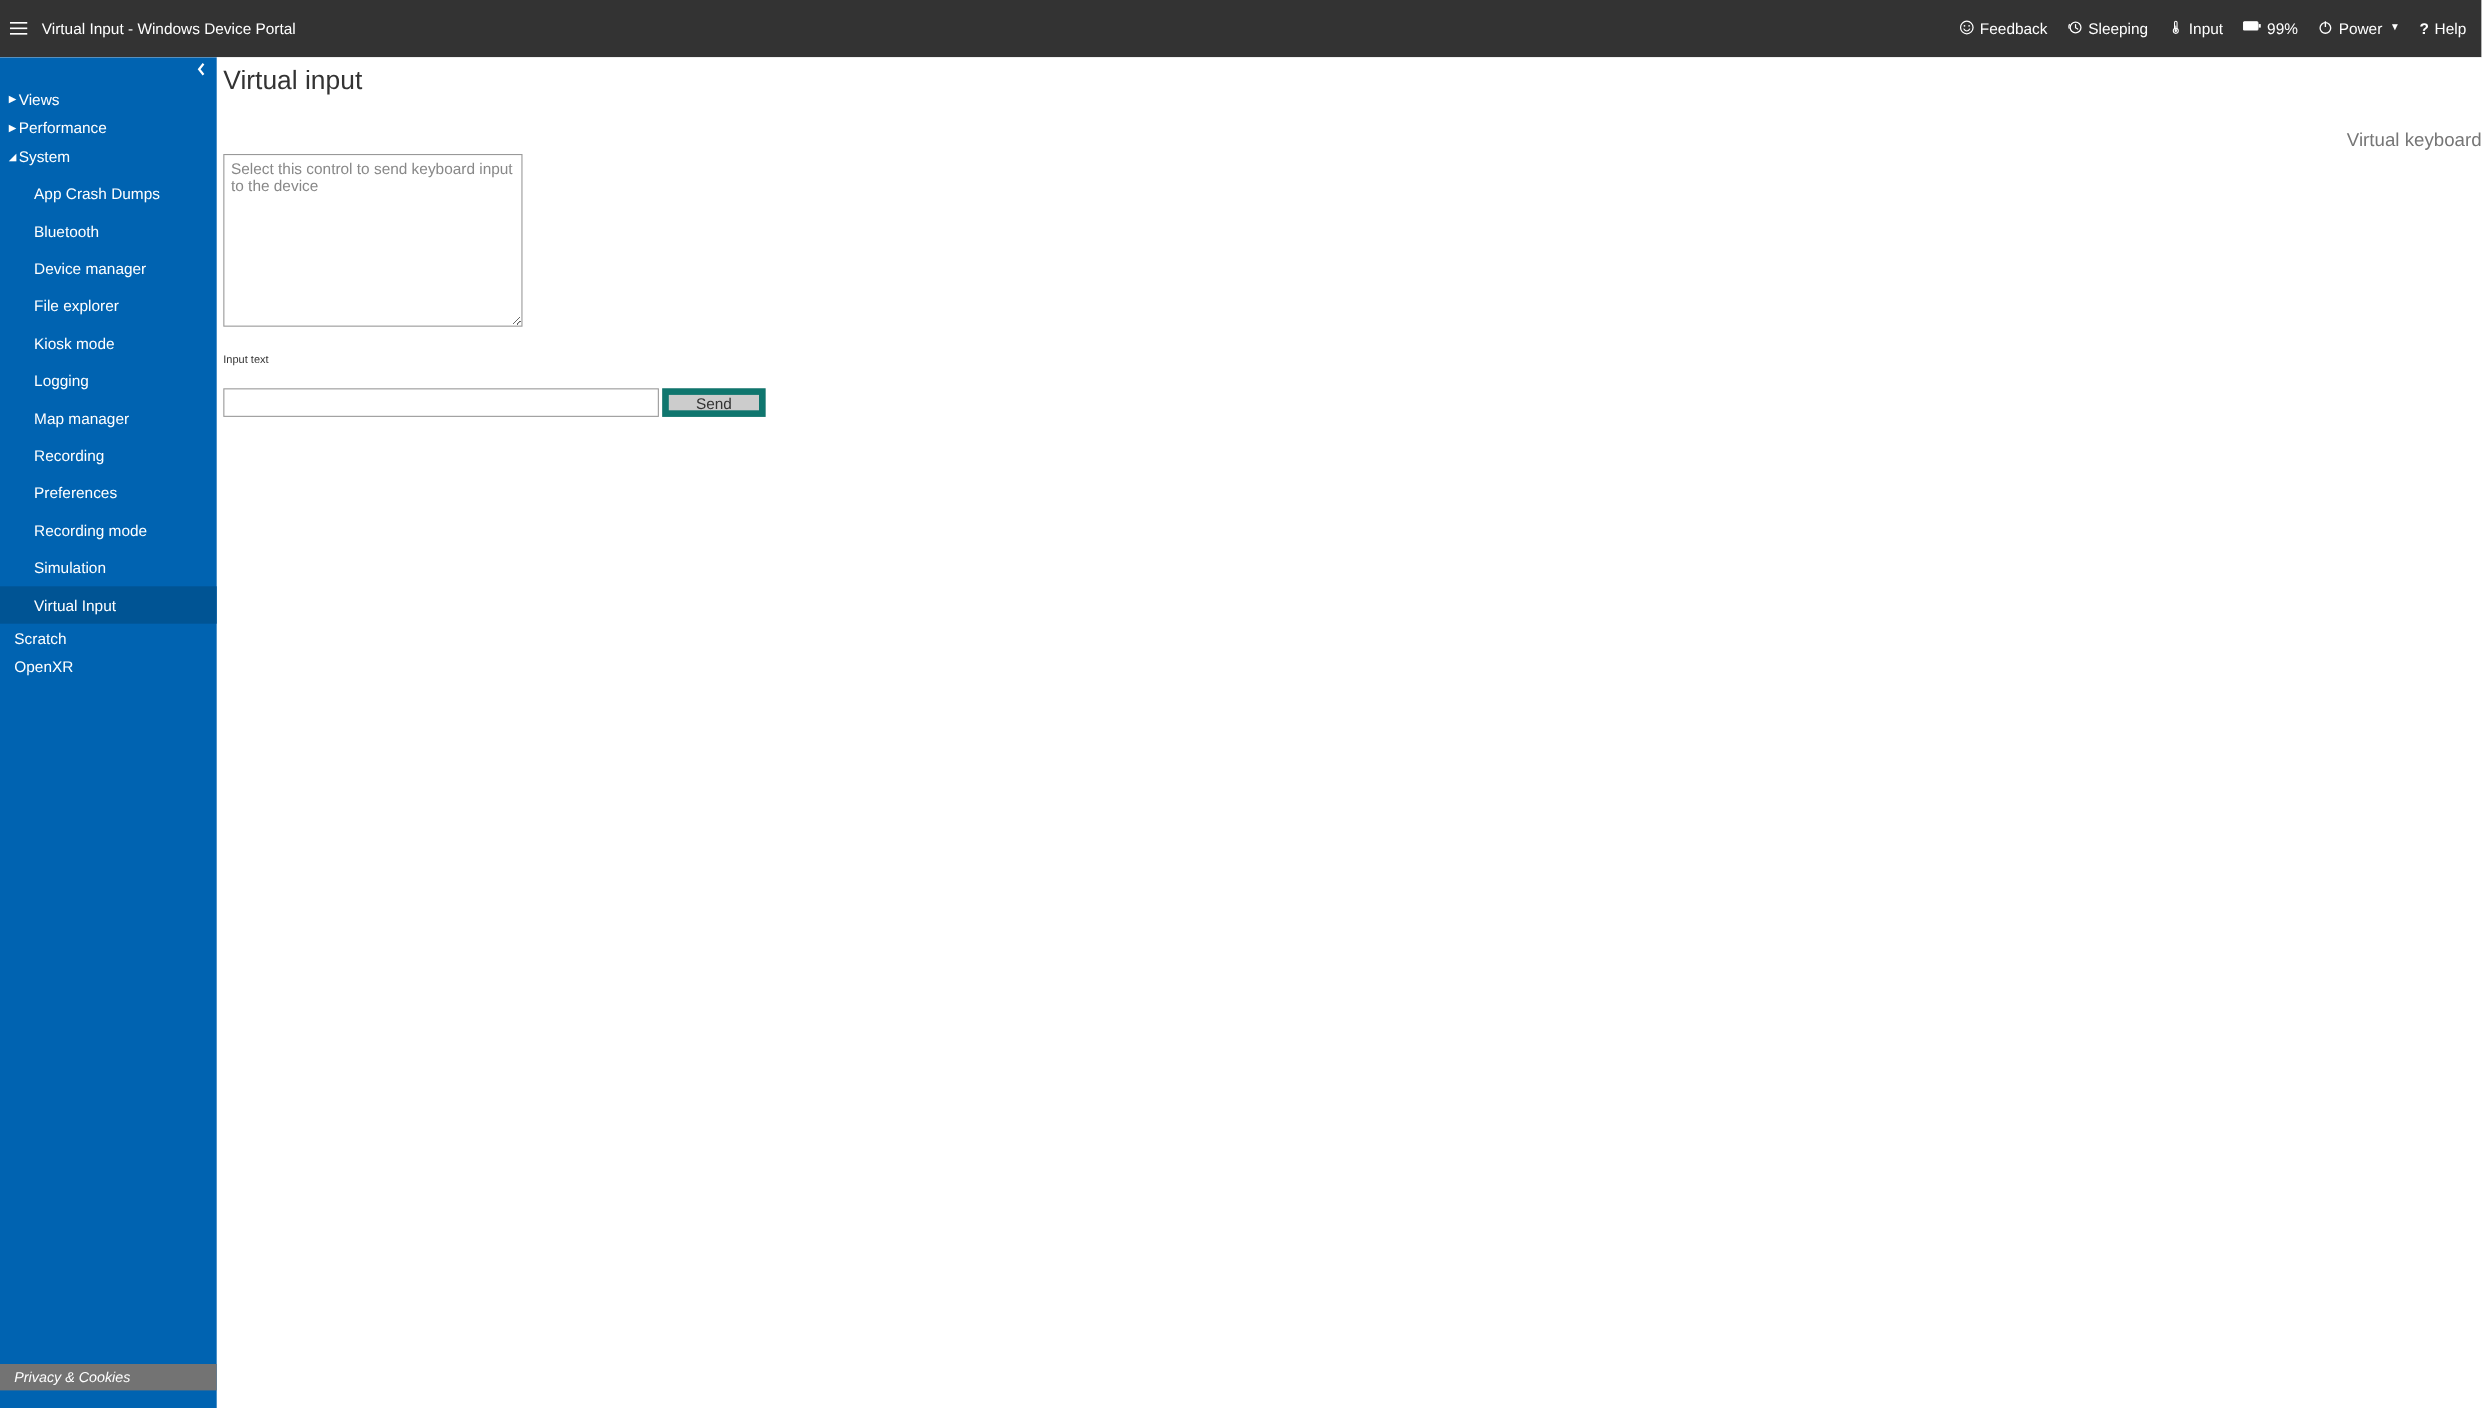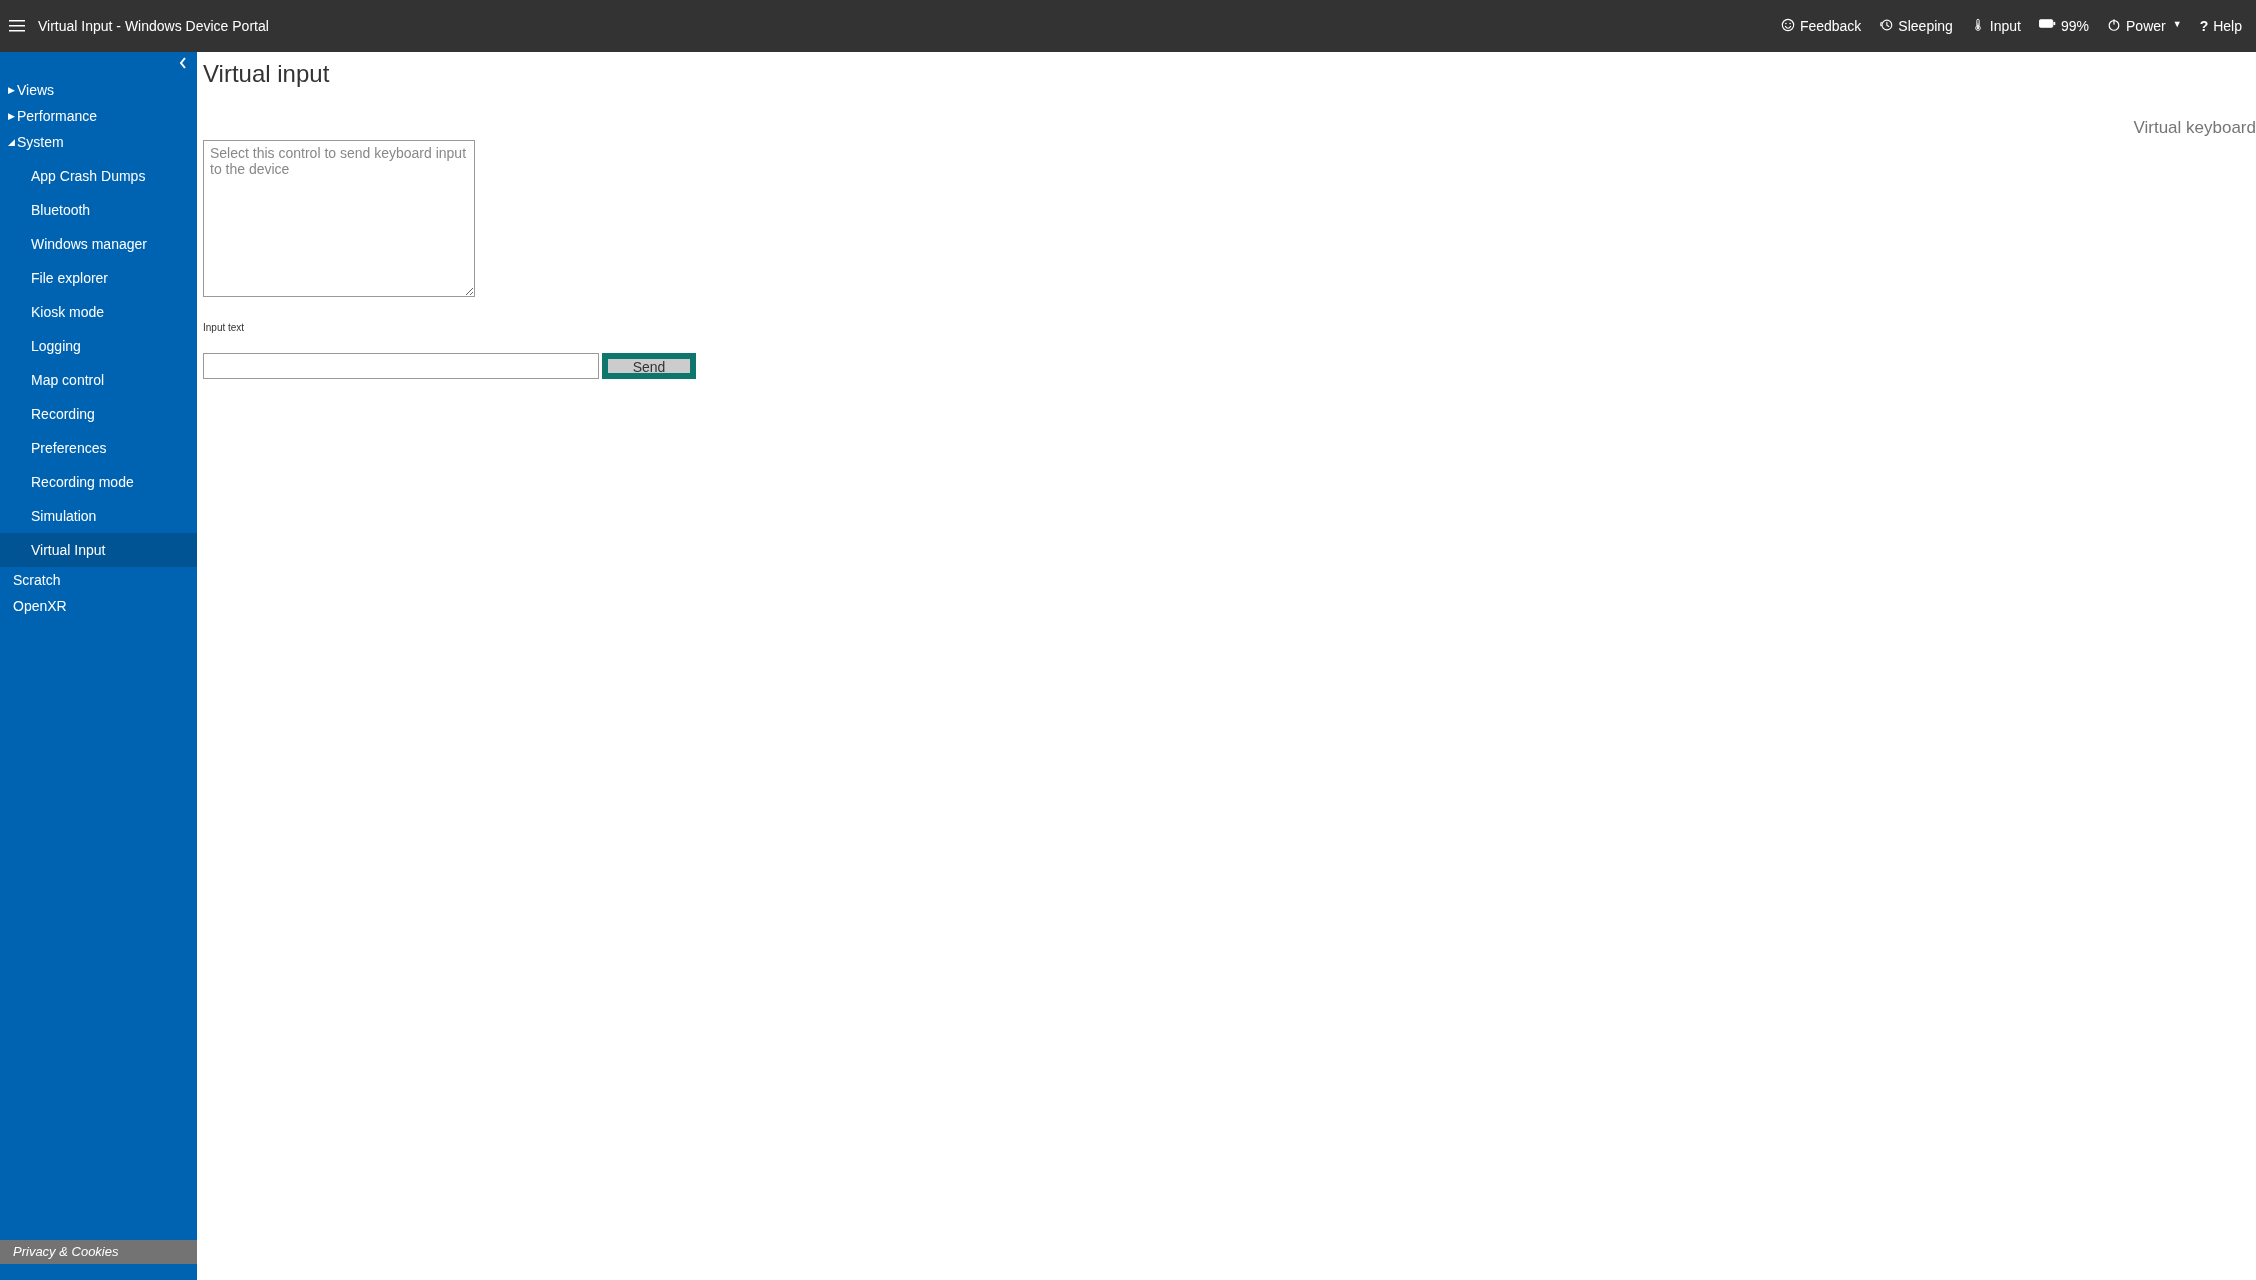--- a/index.html
+++ b/index.html
@@ -262,25 +262,25 @@
         </div>
 
         <div class="nav-group-header">
           <span class="arrow" style="transform:rotate(0deg)">◢</span>
           <span>System</span>
         </div>
 
         <div class="nav-subitems">
           <div class="nav-subitem">App Crash Dumps</div>
           <div class="nav-subitem">Bluetooth</div>
-          <div class="nav-subitem">Windows manager</div>
+          <div class="nav-subitem">Device manager</div>
           <div class="nav-subitem">File explorer</div>
           <div class="nav-subitem">Kiosk mode</div>
           <div class="nav-subitem">Logging</div>
-          <div class="nav-subitem">Map control</div>
+          <div class="nav-subitem">Map manager</div>
           <div class="nav-subitem">Recording</div>
           <div class="nav-subitem">Preferences</div>
           <div class="nav-subitem">Recording mode</div>
           <div class="nav-subitem">Simulation</div>
           <div class="nav-subitem active">Virtual Input</div>
         </div>
 
         <div class="nav-item">Scratch</div>
         <div class="nav-item">OpenXR</div>
       </div>

